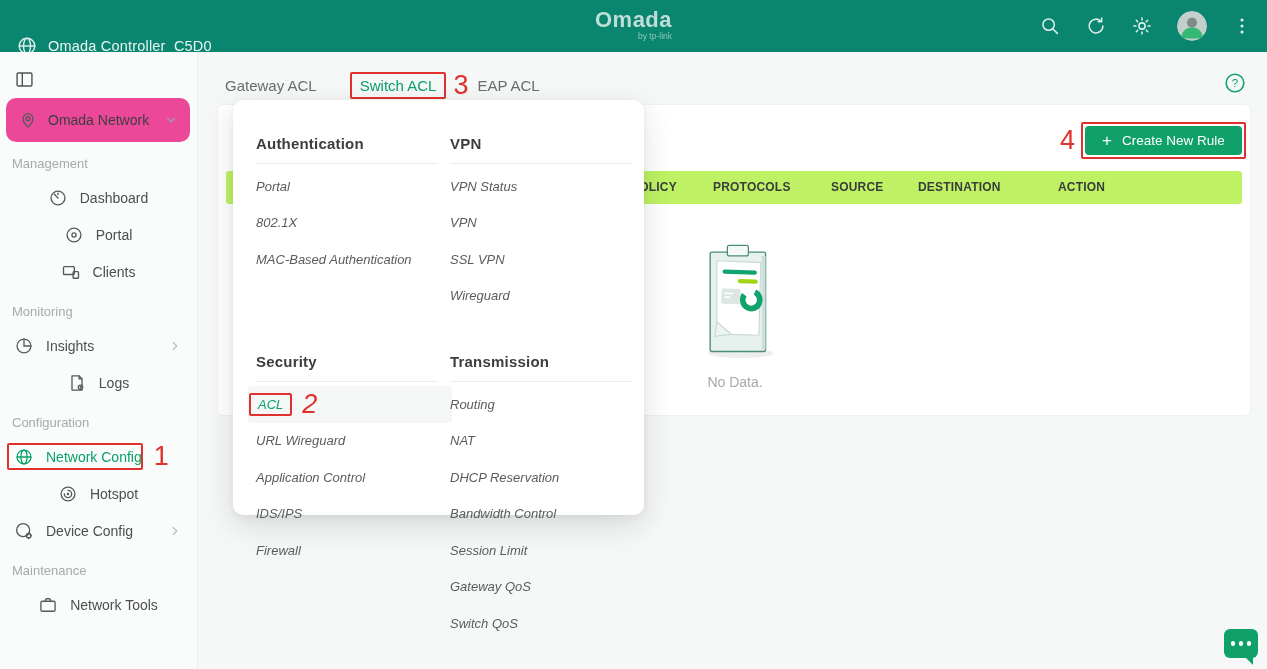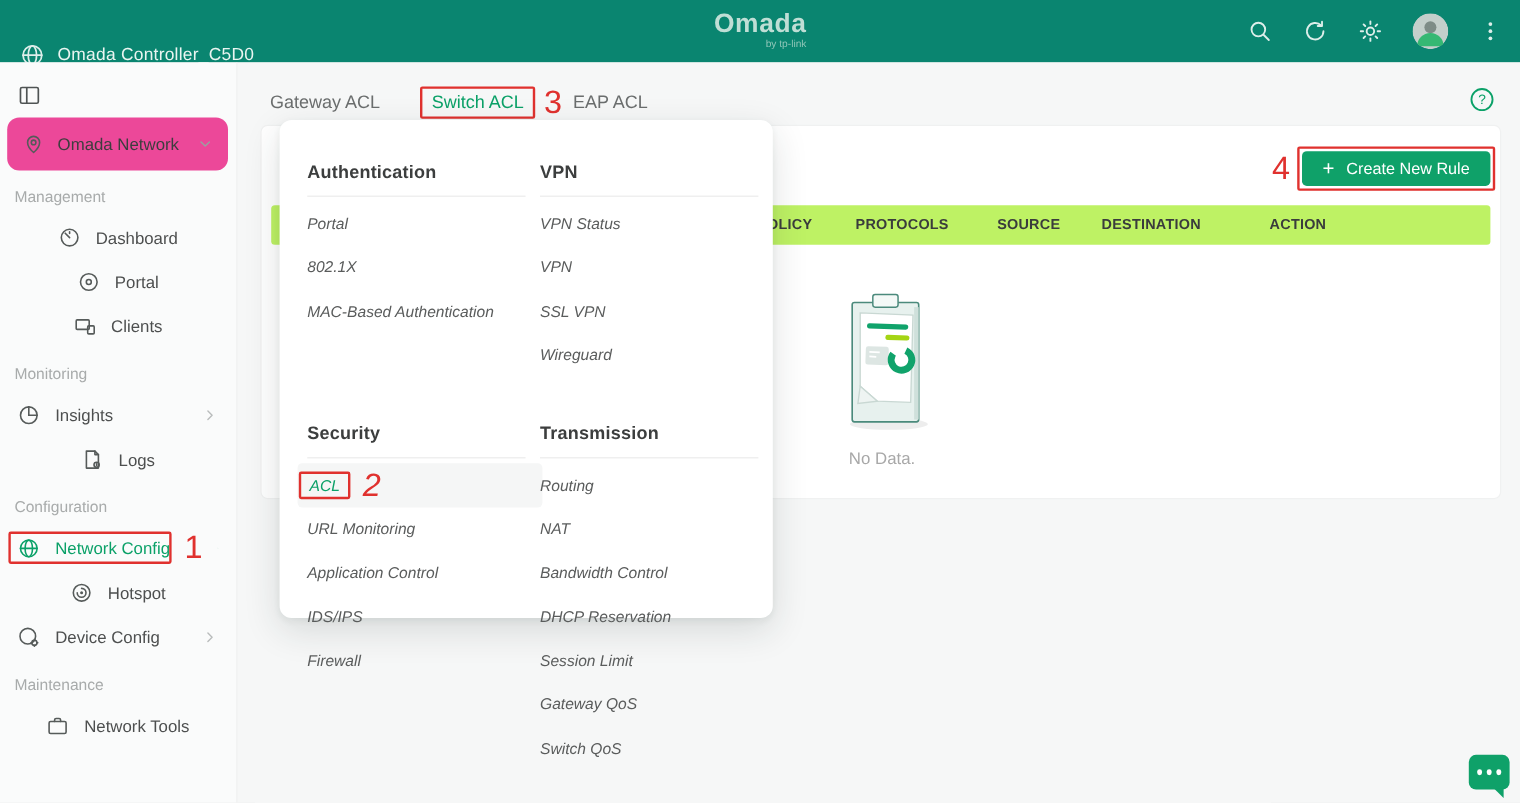--- a/index.html
+++ b/index.html
@@ -334,21 +334,21 @@
           <h3>Security</h3>
           <div class="mdivider"></div>
           <div class="mlist">
             <div class="mitem hl">
               <span class="red-frame acl-frame">
                 <span class="acl-link">ACL</span>
               </span>
               <span class="step-num">2</span>
             </div>
             <div class="mitem">
-                <span>URL Monitoring</span>
+                <span>URL Wireguard</span>
               </div>
             <div class="mitem">
                 <span>Application Control</span>
               </div>
             <div class="mitem">
                 <span>IDS/IPS</span>
               </div>
             <div class="mitem">
                 <span>Firewall</span>
               </div>
@@ -379,24 +379,24 @@
           <h3>Transmission</h3>
           <div class="mdivider"></div>
           <div class="mlist">
             <div class="mitem">
                 <span>Routing</span>
               </div>
             <div class="mitem">
                 <span>NAT</span>
               </div>
             <div class="mitem">
+                <span>DHCP Reservation</span>
+              </div>
+            <div class="mitem">
                 <span>Bandwidth Control</span>
-              </div>
-            <div class="mitem">
-                <span>DHCP Reservation</span>
               </div>
             <div class="mitem">
                 <span>Session Limit</span>
               </div>
             <div class="mitem">
                 <span>Gateway QoS</span>
               </div>
             <div class="mitem">
                 <span>Switch QoS</span>
               </div>

